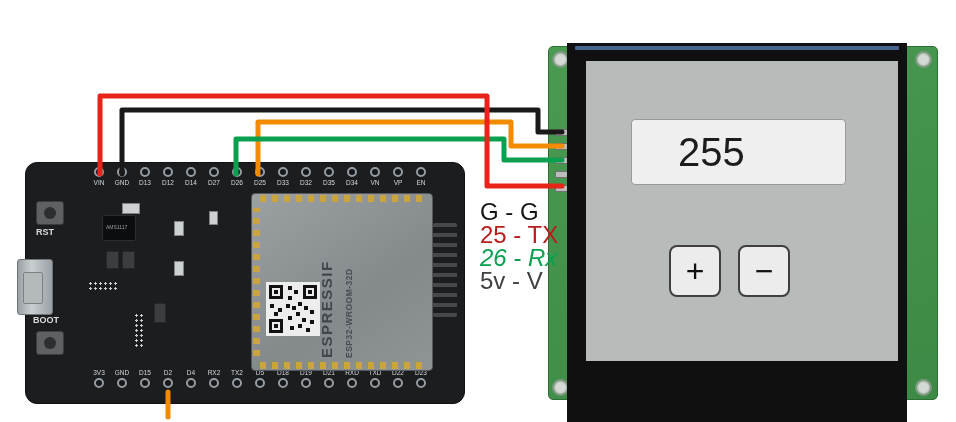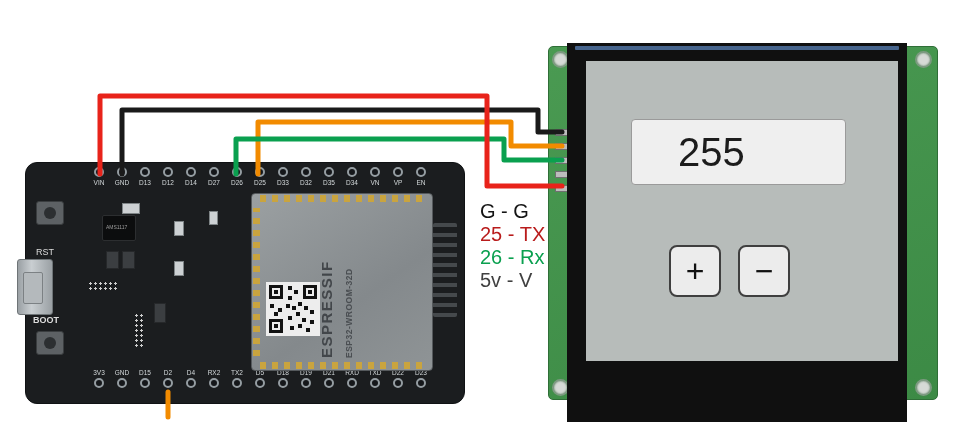--- a/index.html
+++ b/index.html
@@ -3,38 +3,38 @@
 <meta charset="utf-8">
 <style>
   html,body{margin:0;padding:0;background:#ffffff;}
   body{font-family:"Liberation Sans", sans-serif;}
   .stage{position:relative;width:956px;height:422px;background:#ffffff;overflow:hidden;}
 
   
   #wires{position:absolute;left:0;top:0;width:956px;height:422px;pointer-events:none;z-index:30;}
 
   
-  .legend{position:absolute;left:480px;top:200px;z-index:40;font-size:20px;line-height:23px;font-weight:400;color:#141414;}
+  .legend{position:absolute;left:480px;top:200px;z-index:40;font-size:24px;line-height:23px;font-weight:400;color:#141414;}
   .legend-line{white-space:nowrap;}
 
   
   .esp-board{position:absolute;left:25px;top:162px;width:438px;height:240px;background:#1b1d1f;border:1px solid #101214;border-radius:12px;z-index:10;}
   .pin-row{position:absolute;left:62px;width:344px;display:flex;justify-content:space-between;}
   .pin-row.top{top:4px;}
   .pin-row.bottom{top:206px;}
   .pin-cell{display:flex;flex-direction:column;align-items:center;gap:2px;width:22px;}
   .pin-row.bottom .pin-cell{flex-direction:column-reverse;}
   .pin-hole{width:6px;height:6px;border-radius:50%;background:#15171a;border:2px solid #959da2;}
   .pin-label{font-size:6.5px;color:#d3d8da;letter-spacing:0;line-height:7px;}
 
   .rst-btn,.boot-btn{position:absolute;left:10px;width:26px;height:22px;background:#5d6164;border:1px solid #3a3d3f;border-radius:3px;}
   .rst-btn{top:38px;}
   .boot-btn{top:168px;}
   .btn-dome{position:absolute;left:7px;top:5px;width:12px;height:12px;border-radius:50%;background:#2c2f31;}
-  .rst-label{position:absolute;left:10px;top:64px;font-size:9px;font-weight:normal;color:#dcdcdc;margin-top:20px;}
+  .rst-label{position:absolute;left:10px;top:64px;font-size:9px;font-weight:bold;color:#dcdcdc;}
   .boot-label{position:absolute;left:7px;top:152px;font-size:9px;font-weight:bold;color:#dcdcdc;}
 
   .usb{position:absolute;left:-9px;top:96px;width:34px;height:54px;background:linear-gradient(90deg,#9aa0a4,#c9ced1 40%,#9aa0a4);border:1px solid #6e7477;border-radius:3px;}
   .usb-slot{position:absolute;left:5px;top:12px;width:18px;height:30px;background:#b4b9bc;border:1px solid #7c8184;border-radius:2px;}
 
   .regulator{position:absolute;left:76px;top:52px;width:32px;height:24px;background:#0c0d0e;border:1px solid #2c2e30;border-radius:2px;}
   .reg-label{position:absolute;left:3px;top:8px;font-size:5px;color:#9d9d9d;}
   .smd{position:absolute;background:#cdd1d3;border:1px solid #7e8486;}
   .smd.dark{background:#3b3e41;border-color:#26282a;}
   .dotgrid{position:absolute;background-image:radial-gradient(circle,#cfcfcf 1px,transparent 1.3px);background-size:5px 5px;}
@@ -288,17 +288,17 @@
       <polyline points="122,174 122,110 538,110 538,132 562,132" fill="none" stroke="#1a1a1a" stroke-width="5" stroke-linejoin="round" stroke-linecap="round"></polyline>
       <polyline points="258,174 258,122 511,122 511,146 562,146" fill="none" stroke="#f28b00" stroke-width="5" stroke-linejoin="round" stroke-linecap="round"></polyline>
       <polyline points="236,174 236,139 504,139 504,160 562,160" fill="none" stroke="#0aa04f" stroke-width="5" stroke-linejoin="round" stroke-linecap="round"></polyline>
       <polyline points="100,174 100,96 487,96 487,186 562,186" fill="none" stroke="#e8231a" stroke-width="5" stroke-linejoin="round" stroke-linecap="round"></polyline>
       <polyline points="168,392 168,417" fill="none" stroke="#f28b00" stroke-width="5" stroke-linejoin="round" stroke-linecap="round"></polyline>
     </svg>
 
   <div class="legend">
     <div class="legend-line" style="color: rgb(20, 20, 20);">G - G</div>
     <div class="legend-line" style="color: #b91c1c;">25 - TX</div>
-    <div class="legend-line" style="color: rgb(10, 160, 79);">26 - Rx</div>
+    <div class="legend-line" style="color: rgb(10, 160, 79); font-style: italic;">26 - Rx</div>
     <div class="legend-line" style="color: #404040;">5v - V</div>
   </div>
 
 </div>
 
 </body></html>

